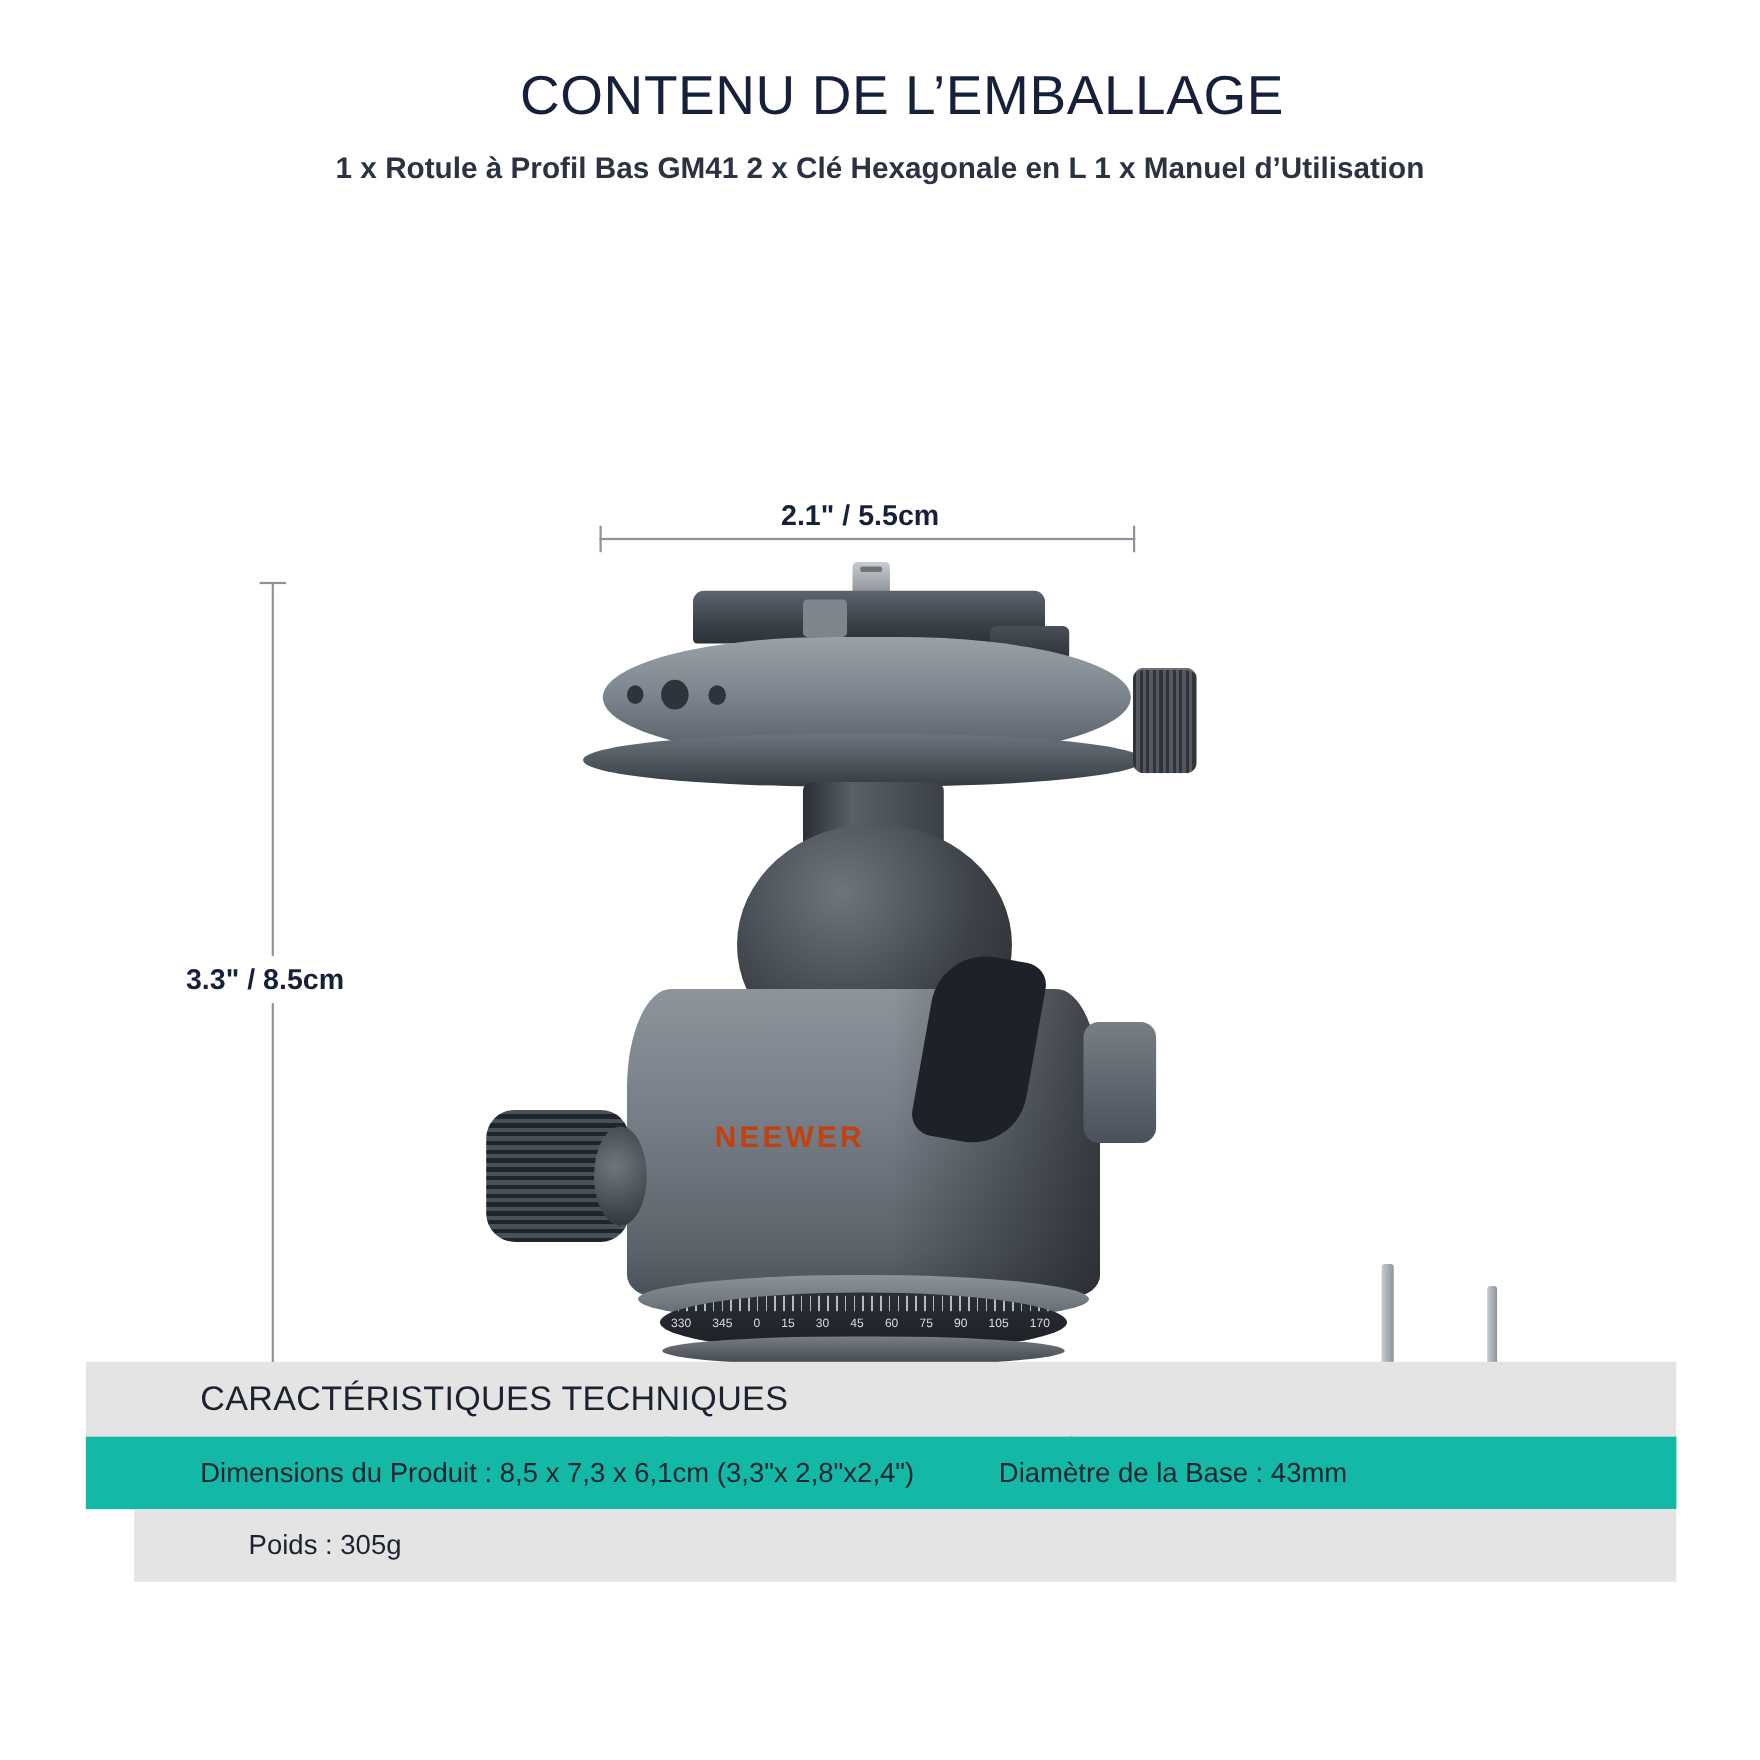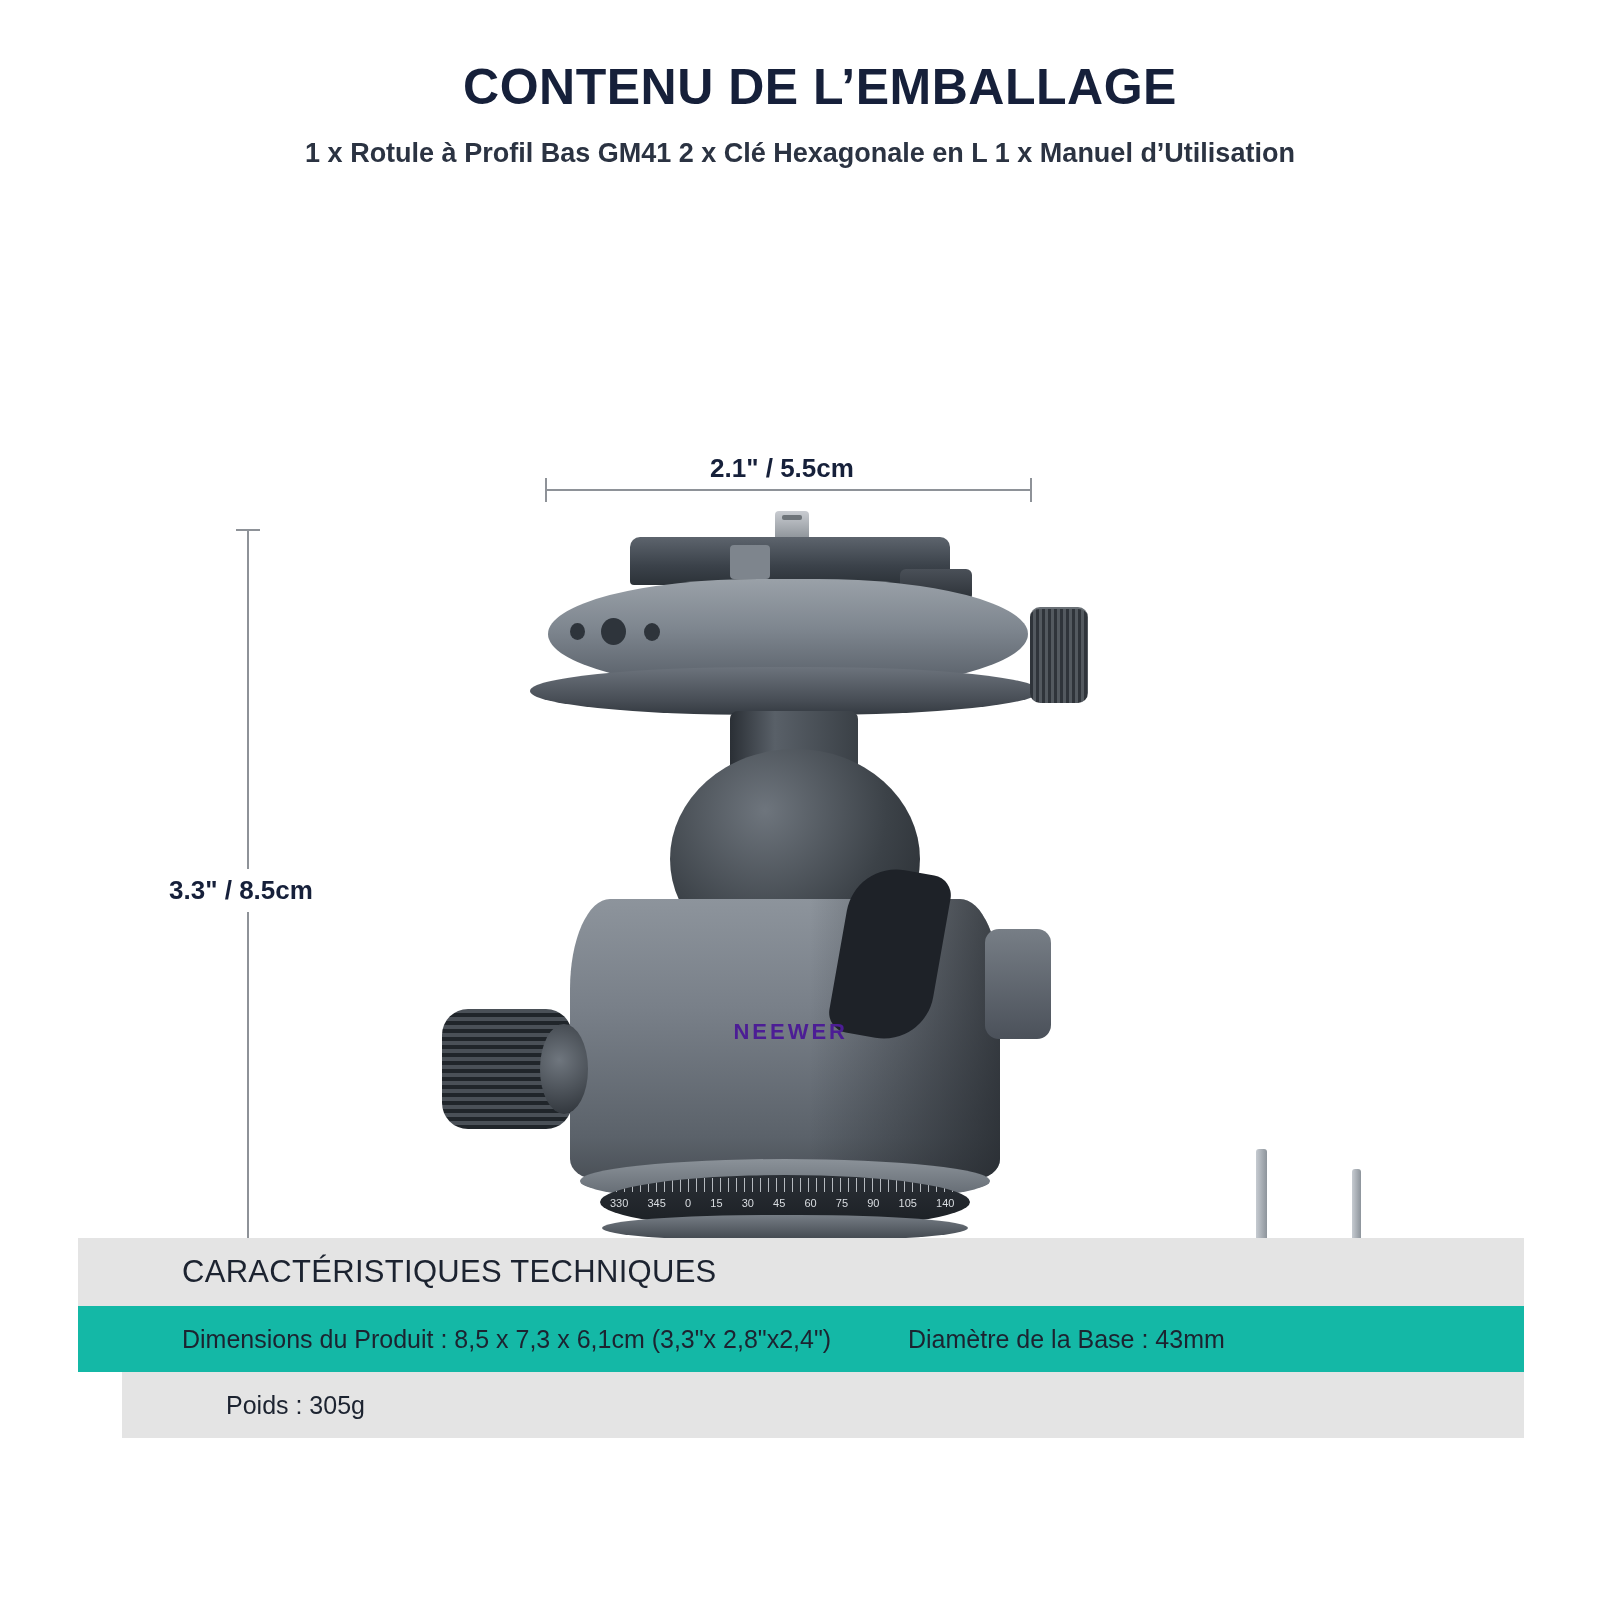--- a/index.html
+++ b/index.html
@@ -9,21 +9,21 @@
     font-family: "Liberation Sans", sans-serif;
     color: #1c2330;
     overflow: hidden;
   }
   .page { position: relative; width: 1600px; height: 1600px; }
 
   
   .header { padding-top: 58px; text-align: center; }
   .title {
     font-size: 50px;
-    font-weight: bold;
+    font-weight: normal;
     letter-spacing: 0.5px;
     color: #16203a;
     padding-left: 40px;
   }
   .subtitle {
     margin-top: 22px;
     font-size: 27px;
     font-weight: bold;
     color: #2b3342;
   }
@@ -162,23 +162,23 @@
     transform: rotate(10deg);
   }
   .bh-side-lever {
     position: absolute; left: 555px; top: 430px; width: 66px; height: 110px;
     background: linear-gradient(180deg,#777e86,#4b515a);
     border-radius: 14px;
   }
 
   .bh-brand {
     position: absolute; left: 158px; top: 520px; width: 260px;
-    text-align: right;
-    color: #4c1d95;
-    font-size: 22px;
+    text-align: center;
+    color: #c2410c;
+    font-size: 27px;
     font-weight: bold;
     letter-spacing: 3px;
   }
 
   .bh-knob-left {
     position: absolute; left: 12px; top: 510px; width: 130px; height: 120px;
     background: repeating-linear-gradient(0deg,#20252a 0 4px,#4a5057 4px 8px);
     border-radius: 26px;
   }
   .bh-knob-left-face {
@@ -316,21 +316,21 @@
           <span>330</span>
           <span>345</span>
           <span>0</span>
           <span>15</span>
           <span>30</span>
           <span>45</span>
           <span>60</span>
           <span>75</span>
           <span>90</span>
           <span>105</span>
-          <span>140</span>
+          <span>170</span>
           <span>230</span>
         </div>
       </div>
       <div class="bh-base-foot"></div>
     </div>
 
     <div class="hexkeys">
       <div class="hexkey key-big">
         <div class="arm-v"></div>
         <div class="arm-h"></div>

